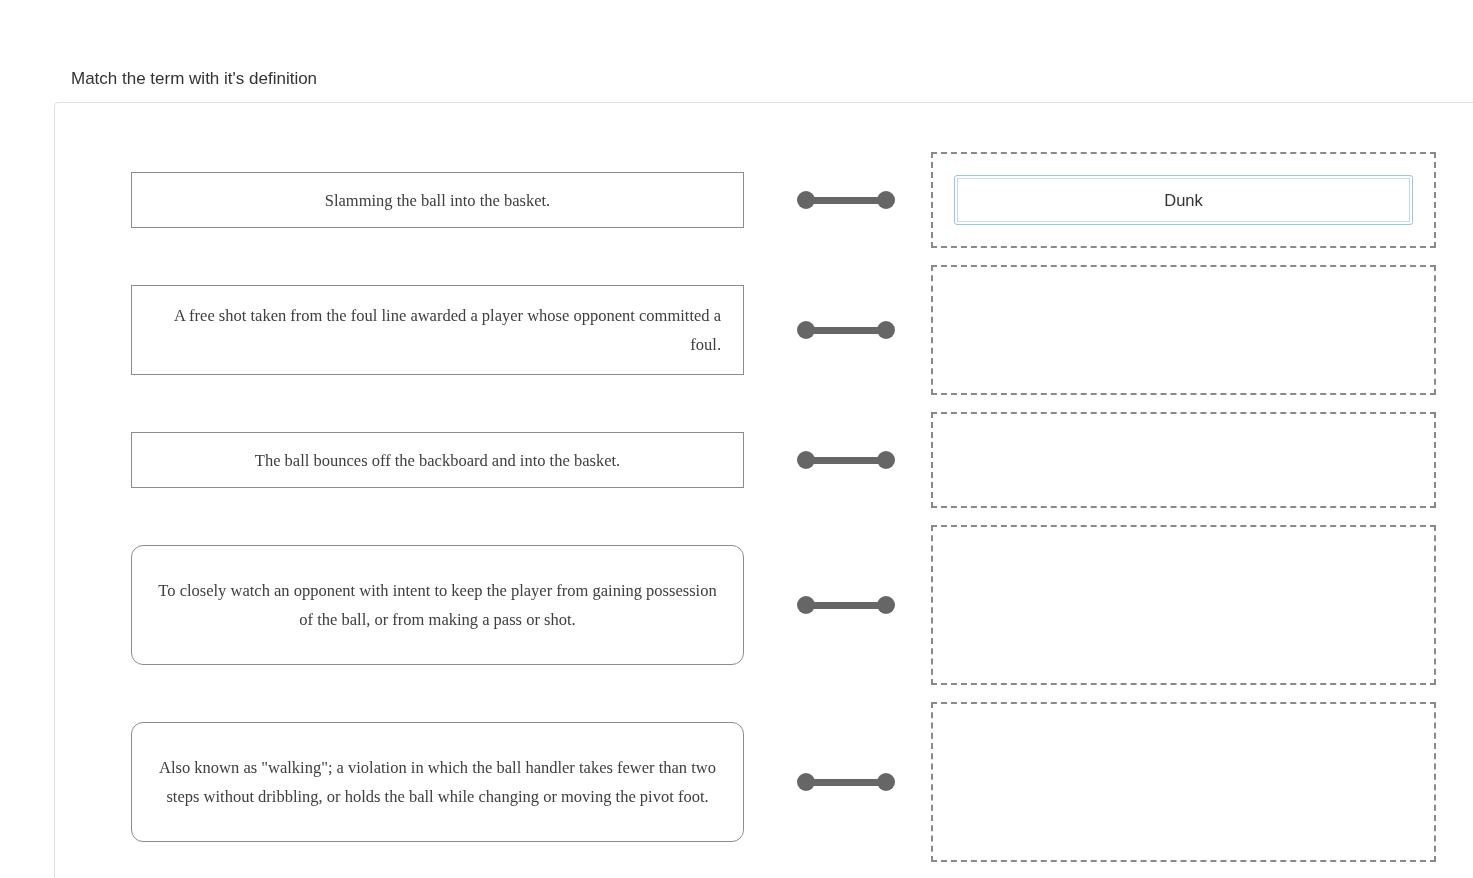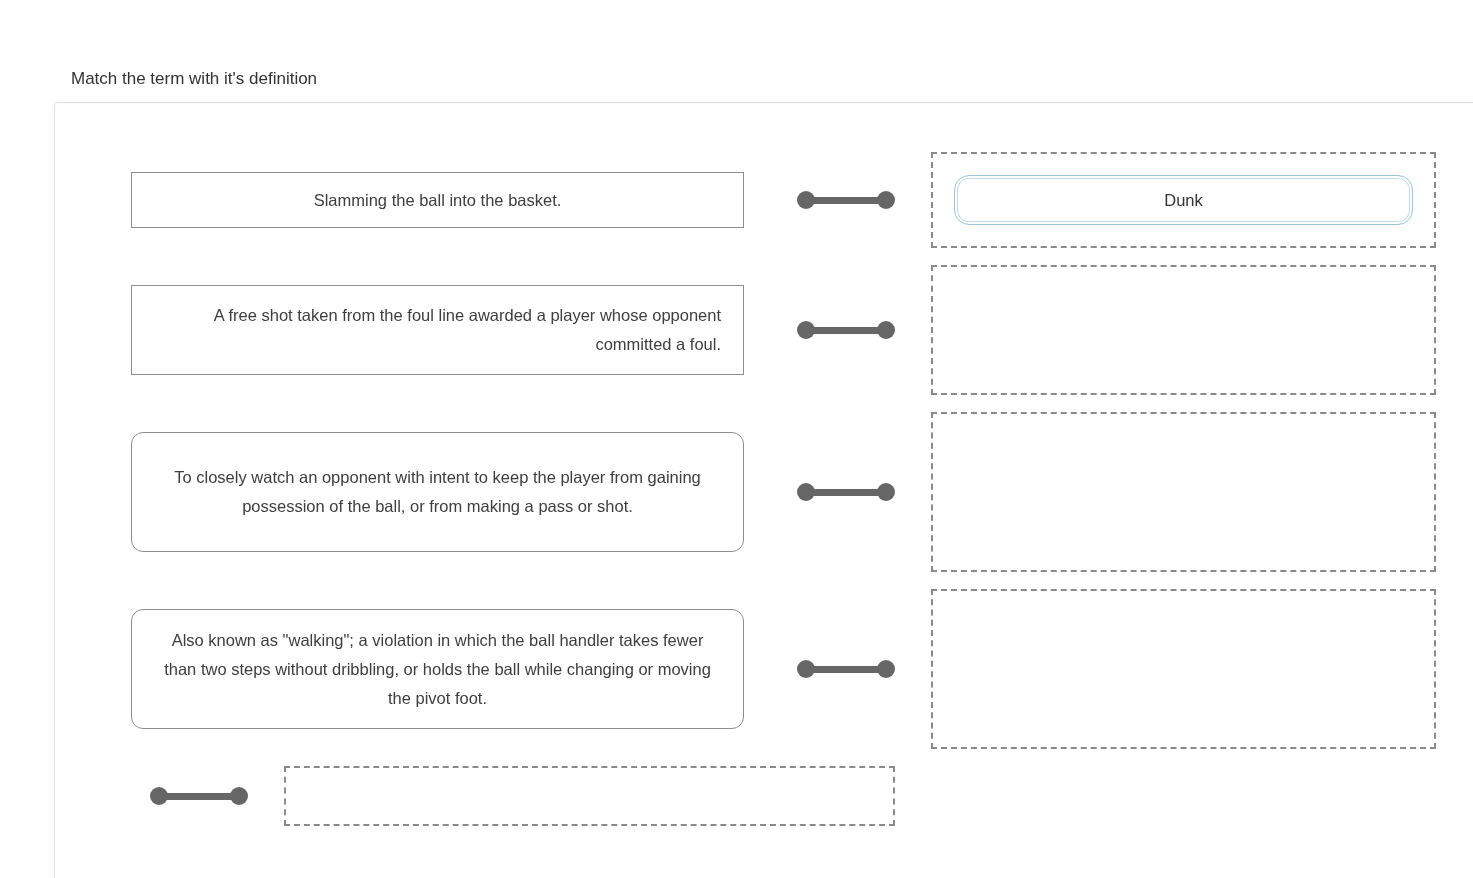--- a/index.html
+++ b/index.html
@@ -33,20 +33,21 @@
     border: 1px solid #8d8d8d;
     background: #ffffff;
     display: flex;
     align-items: center;
     justify-content: center;
     text-align: center;
     padding: 12px 22px;
     color: #3e3e3e;
     font-size: 16.5px;
     line-height: 29px;
+    font-family: Liberation Serif, serif;
   }
   .lines-1 { min-height: 56px; }
   .lines-2 { min-height: 90px; text-align: right; }
   .lines-3 { min-height: 120px; border-radius: 12px; }
   .lines-1b { min-height: 58px; }
   .connector {
     width: 136px;
     flex: 0 0 136px;
     position: relative;
     align-self: center;
@@ -79,21 +80,21 @@
     display: flex;
     align-items: stretch;
     background: #ffffff;
   }
   .term-card {
     flex: 1;
     display: flex;
     align-items: center;
     justify-content: center;
     border: 1px solid #9cc7da;
-    border-radius: 15px;
+    border-radius: 3px;
     box-shadow: inset 0 0 0 2px #ffffff, inset 0 0 0 3px #bedceb;
     background: #ffffff;
     color: #333333;
     font-size: 16.5px;
   }
 </style>
 </head>
 <body>
 
 <div class="page-title">Match the term with it's definition</div>
@@ -115,20 +116,29 @@
   <div class="match-row">
     <div class="definition-box lines-2">A free shot taken from the foul line awarded a player whose opponent committed a foul.</div>
     <div class="connector">
       <span class="dot left"></span>
       <span class="line"></span>
       <span class="dot right"></span>
     </div>
     <div class="drop-zone"></div>
   </div>
 
+  <div class="match-row">
+    <div class="definition-box lines-1">The ball bounces off the backboard and into the basket.</div>
+    <div class="connector">
+      <span class="dot left"></span>
+      <span class="line"></span>
+      <span class="dot right"></span>
+    </div>
+    <div class="drop-zone"></div>
+  </div>
 
   <div class="match-row">
     <div class="definition-box lines-3">To closely watch an opponent with intent to keep the player from gaining possession of the ball, or from making a pass or shot.</div>
     <div class="connector">
       <span class="dot left"></span>
       <span class="line"></span>
       <span class="dot right"></span>
     </div>
     <div class="drop-zone"></div>
   </div>

